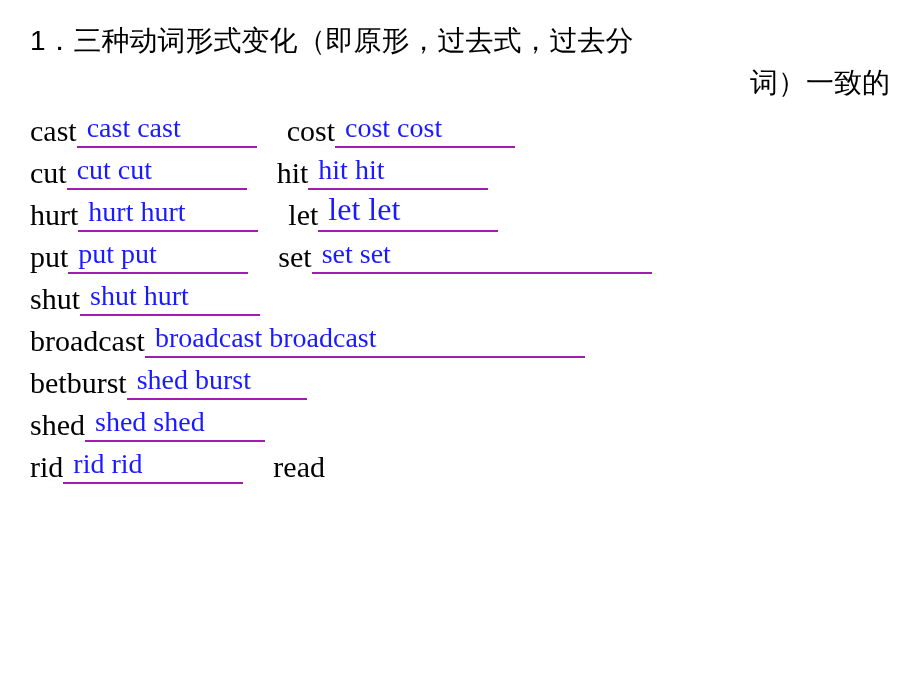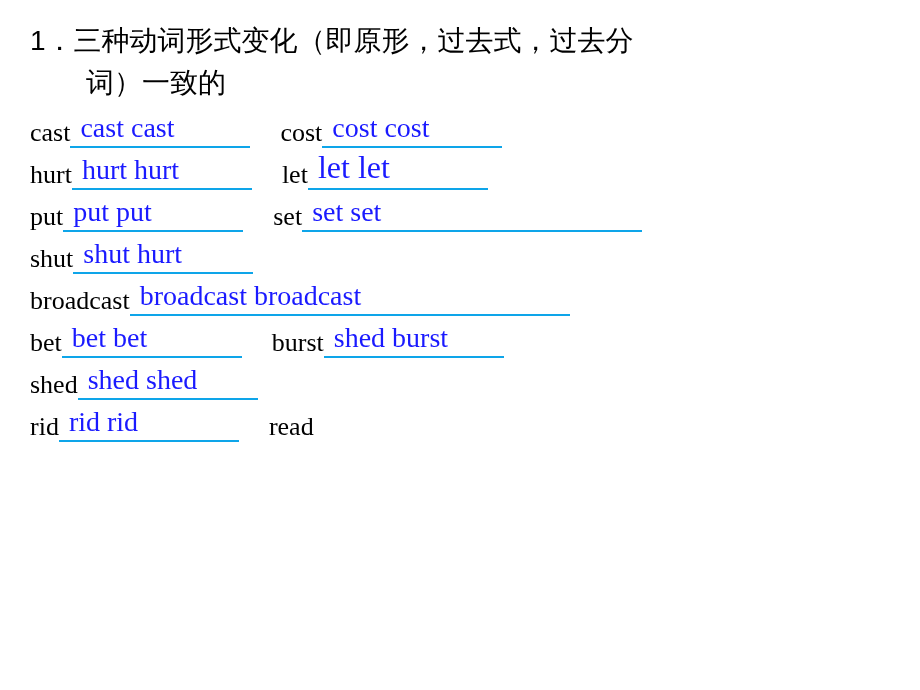--- a/index.html
+++ b/index.html
@@ -28,29 +28,29 @@
       align-items: flex-end;
       gap: 0;
       flex-wrap: nowrap;
     }
     .word-block {
       display: flex;
       align-items: flex-end;
       gap: 0;
     }
     .base {
-      font-size: 26px;
+      font-size: 30px;
       font-weight: normal;
       color: #000;
       white-space: nowrap;
       font-family: 'Times New Roman', serif;
     }
     .blank {
       display: inline-block;
-      border-bottom: 2px solid #0ea5e9;
+      border-bottom: 2px solid #a21caf;
       position: relative;
       min-width: 180px;
       height: 36px;
       vertical-align: bottom;
       margin-right: 30px;
     }
     .blank.medium { min-width: 180px; }
     .blank.long { min-width: 340px; }
     .answer {
       color: #1a1aff;
@@ -61,40 +61,54 @@
       white-space: nowrap;
       font-family: 'Times New Roman', serif;
     }
   </style>
 </head>
 <body>
 
 <div>
   <div class="title">
     <div>1．三种动词形式变化（即原形，过去式，过去分</div>
-    <div style="margin-left:2em;">词）一致的</div>
+    <div style="margin-left:2em;text-align:right;">词）一致的</div>
   </div>
 
   <div class="verb-grid">
 
     <div class="row">
       <div class="word-block">
         <span class="base">cast</span>
         <span class="blank medium">
           <span class="answer">cast  cast</span>
         </span>
       </div>
       <div class="word-block">
         <span class="base">cost</span>
         <span class="blank medium">
           <span class="answer">cost  cost</span>
         </span>
       </div>
     </div>
 
+    <div class="row">
+      <div class="word-block">
+        <span class="base">cut</span>
+        <span class="blank medium">
+          <span class="answer">cut  cut</span>
+        </span>
+      </div>
+      <div class="word-block">
+        <span class="base">hit</span>
+        <span class="blank medium">
+          <span class="answer">hit   hit</span>
+        </span>
+      </div>
+    </div>
 
     <div class="row">
       <div class="word-block">
         <span class="base">hurt</span>
         <span class="blank medium">
           <span class="answer">hurt  hurt</span>
         </span>
       </div>
       <div class="word-block">
         <span class="base">let</span>
@@ -133,23 +147,20 @@
         <span class="base">broadcast</span>
         <span class="blank" style="min-width:440px;">
           <span class="answer">broadcast   broadcast</span>
         </span>
       </div>
     </div>
 
     <div class="row">
       <div class="word-block">
         <span class="base">bet</span>
-        <span class="blank medium">
-          <span class="answer">bet   bet</span>
-        </span>
       </div>
       <div class="word-block">
         <span class="base">burst</span>
         <span class="blank medium">
           <span class="answer">shed  burst</span>
         </span>
       </div>
     </div>
 
     <div class="row">

